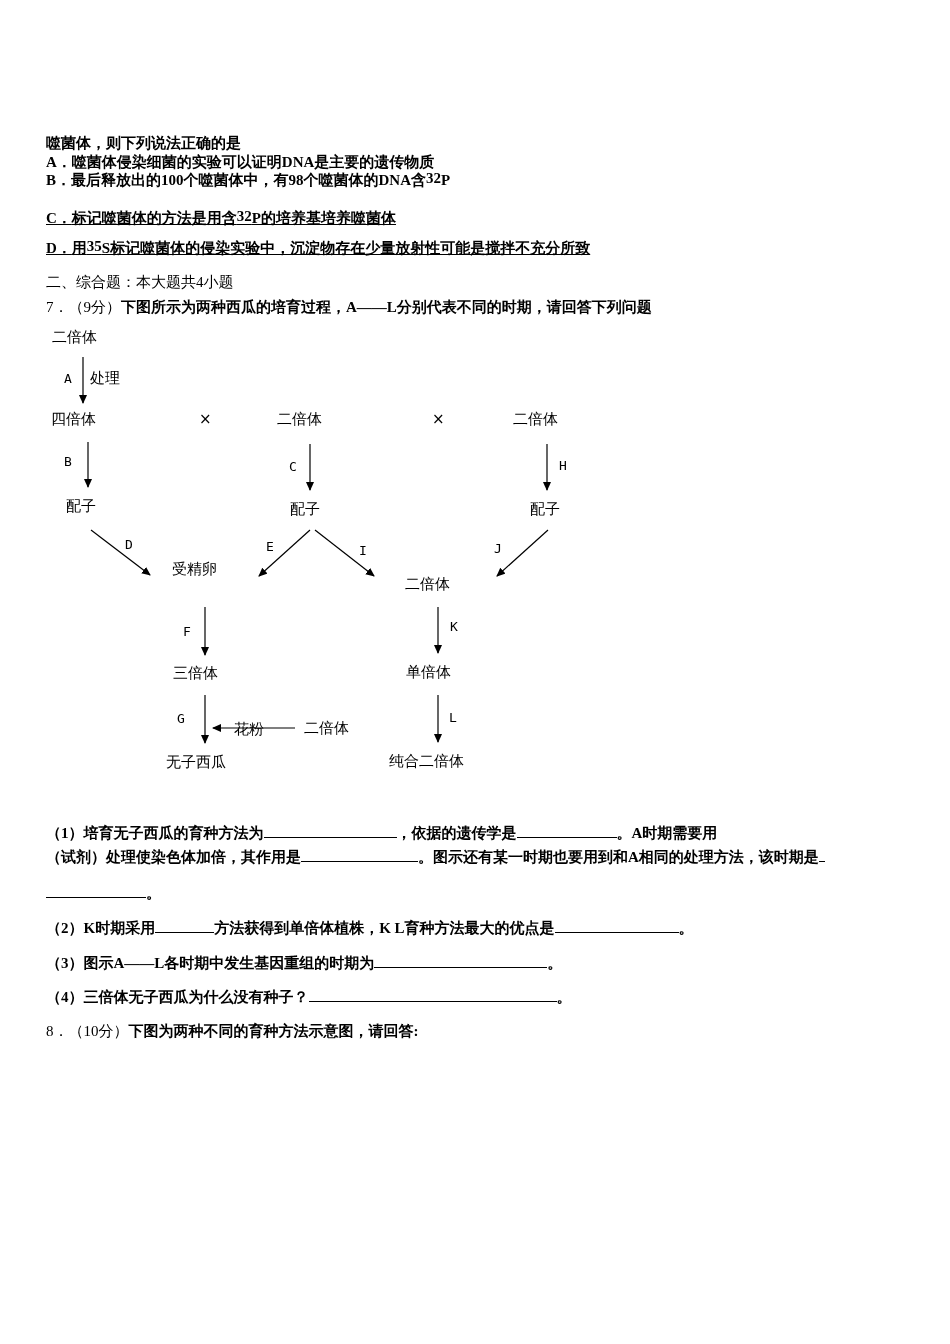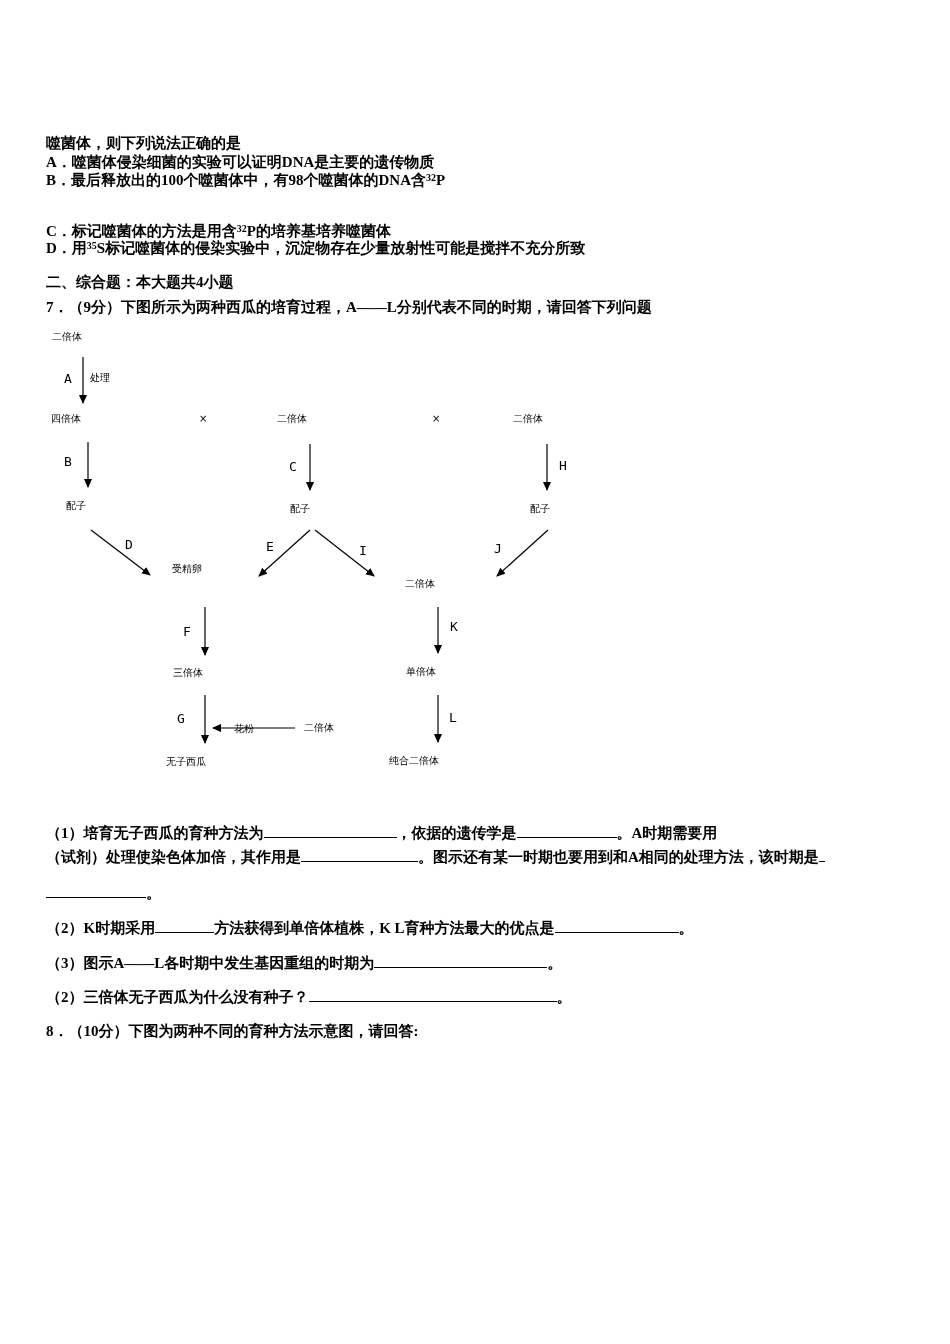--- a/index.html
+++ b/index.html
@@ -1,40 +1,40 @@
 <!DOCTYPE html>
 <html><head>
 <meta charset="utf-8">
 <style>
   html, body { margin: 0; padding: 0; background: #ffffff; }
   body { width: 950px; height: 1344px; position: relative; overflow: hidden;
          font-family: "Liberation Serif", "DejaVu Serif", serif; color: #000; }
   .line { position: absolute; left: 46px; font-size: 15px; font-weight: bold; white-space: nowrap; line-height: 20px; }
-  .normal { font-weight: bold; }
-  sup { font-size: 10px; vertical-align: top; position: relative; top: -2px; text-align: center; }
+  .normal { font-weight: normal; }
+  sup { font-size: 15px; vertical-align: top; position: relative; top: -2px; text-align: center; }
   .diagram { position: absolute; left: 0; top: 0; width: 950px; height: 800px; pointer-events: none; }
-  .dlabel { position: absolute; font-family: "DejaVu Sans", sans-serif; font-size: 10px; white-space: nowrap; line-height: 18px; }
+  .dlabel { position: absolute; font-family: "DejaVu Sans", sans-serif; font-size: 15px; white-space: nowrap; line-height: 18px; }
   .dletter { position: absolute; font-family: "DejaVu Sans Mono", monospace; font-size: 13px; line-height: 14px; }
   .blank { display: inline-block; border-bottom: 1px solid #000; height: 14px; vertical-align: baseline; }
 </style>
 </head>
 <body>
 
 <div class="line" style="top:102px;margin-top:31px;">噬菌体，则下列说法正确的是</div>
 
 <div class="line" style="top:152px;">
   <span>A．</span><span>噬菌体侵染细菌的实验可以证明DNA是主要的遗传物质</span>
 </div>
 <div class="line" style="top:170px;">
   <span>B．</span><span>最后释放出的100个噬菌体中，有98个噬菌体的DNA含</span><sup>32</sup><span>P</span>
 </div>
-<div class="line" style="top:221px;">
+<div class="line" style="top:208px;text-decoration:underline;">
   <span>C．</span><span>标记噬菌体的方法是用含</span><sup>32</sup><span>P的培养基培养噬菌体</span>
 </div>
-<div class="line" style="top:238px;">
+<div class="line" style="top:238px;text-decoration:underline;">
   <span>D．</span><span>用</span><sup>35</sup><span>S标记噬菌体的侵染实验中，沉淀物存在少量放射性可能是搅拌不充分所致</span>
 </div>
 
 <div class="line normal" style="top:272px;">二、综合题：本大题共4小题</div>
 
 <div class="line" style="top:297px;">
   <span class="normal">7．</span><span class="normal">（9分）</span><span>下图所示为两种西瓜的培育过程，A——L分别代表不同的时期，请回答下列问题</span>
 </div>
 
 <div>
@@ -114,18 +114,18 @@
 
 <div class="line" style="top:918px;text-align:center;">
   <span>（2）K时期采用</span><span class="blank" style="width:59px;"></span><span>方法获得到单倍体植株，K L育种方法最大的优点是</span><span class="blank" style="width:124px;"></span><span>。</span>
 </div>
 
 <div class="line" style="top:953px;">
   <span>（3）图示A——L各时期中发生基因重组的时期为</span><span class="blank" style="width:173px;"></span><span>。</span>
 </div>
 
 <div class="line" style="top:987px;">
-  <span>（2）三倍体无子西瓜为什么没有种子？</span><span class="blank" style="width:248px;"></span><span>。</span>
+  <span>（4）三倍体无子西瓜为什么没有种子？</span><span class="blank" style="width:248px;"></span><span>。</span>
 </div>
 
 <div class="line" style="top:1021px;">
   <span class="normal">8．</span><span class="normal">（10分）</span><span>下图为两种不同的育种方法示意图，请回答:</span>
 </div>
 
 </body></html>

